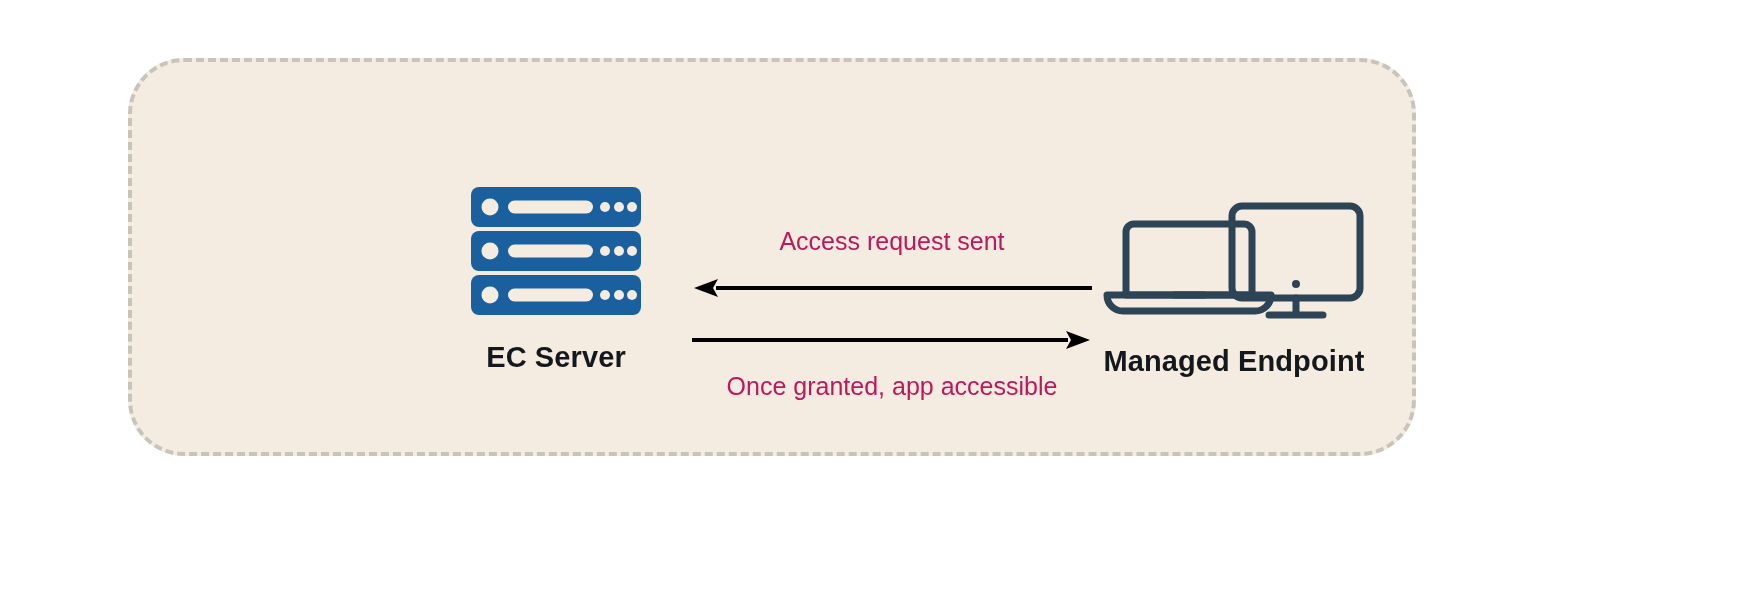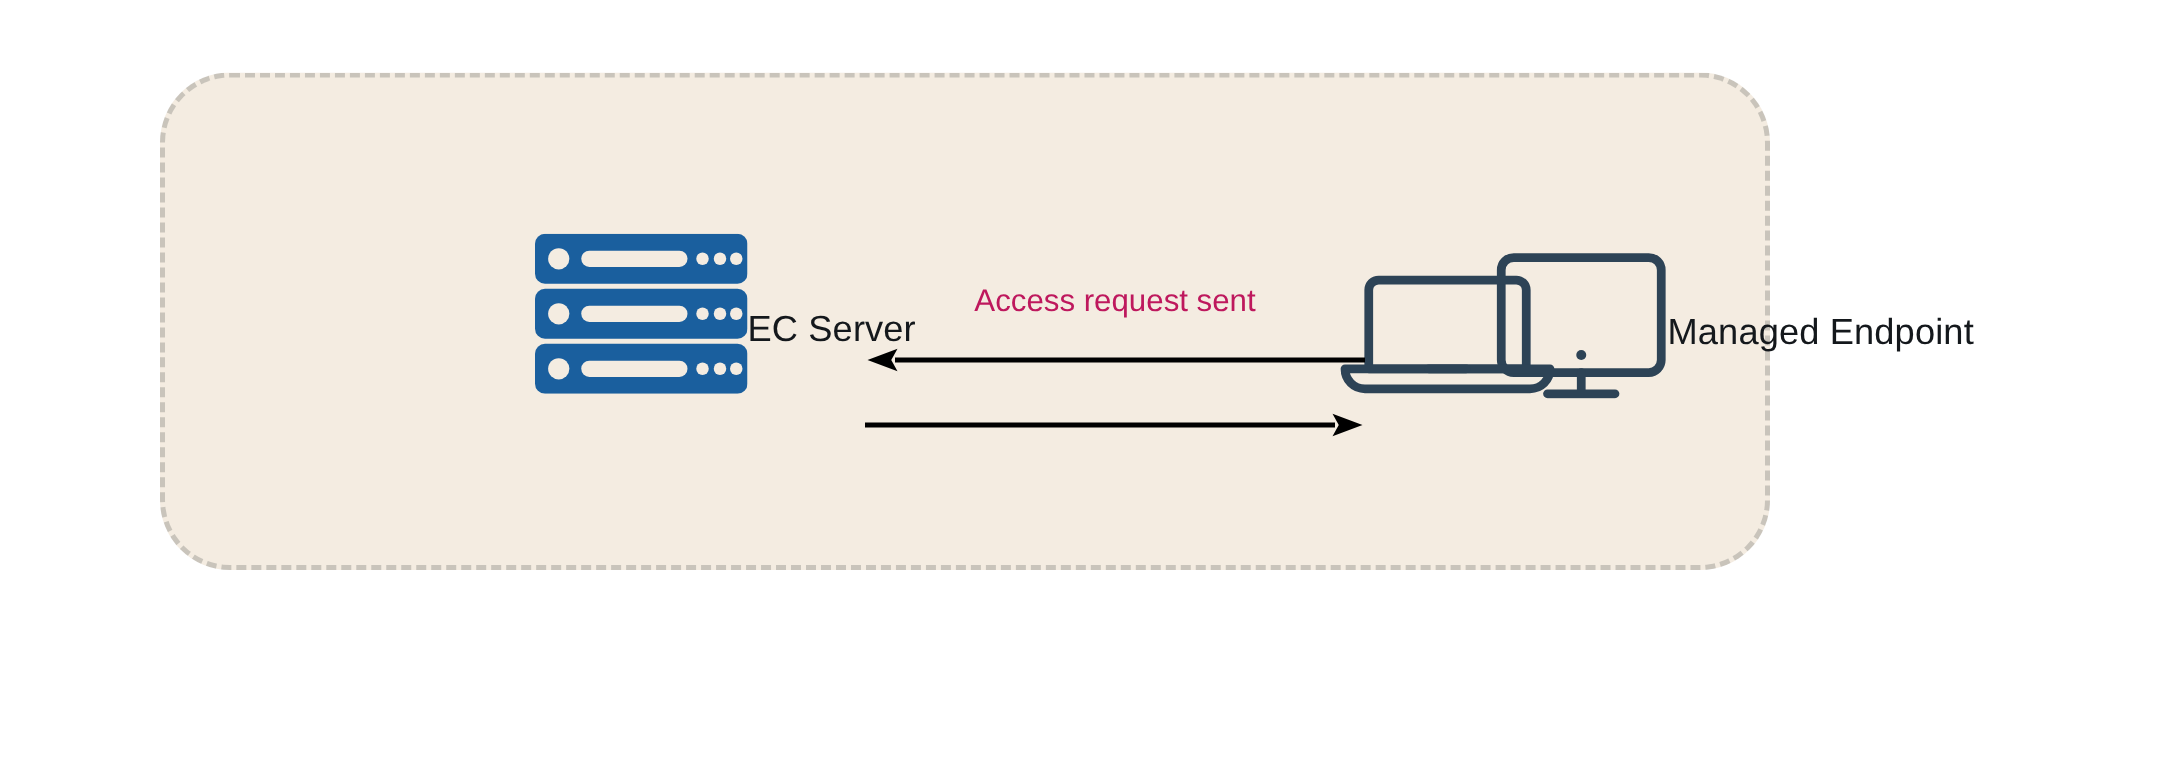--- a/index.html
+++ b/index.html
@@ -31,22 +31,23 @@
     box-sizing: border-box;
     background: #f4ece1;
     border: 4px dashed #c9c4bb;
     border-radius: 56px;
   }
 
   
   .node {
     position: absolute;
     display: flex;
-    flex-direction: row;
+    flex-direction: column;
     align-items: center;
+    font-weight: bold;
   }
 
   #node-ec-server {
     left: 296px;
     top: 125px;
     width: 256px;
   }
 
   #node-managed-endpoint {
     left: 940px;
@@ -182,16 +183,17 @@
       <svg class="arrow-svg" id="arrow-left-svg" width="400" height="26" viewBox="0 0 400 26" xmlns="http://www.w3.org/2000/svg">
         <line x1="400" y1="13" x2="24" y2="13" stroke="#000000" stroke-width="4"></line>
         <path d="M2,13 L26,4 L21,13 L26,22 Z" fill="#000000"></path>
       </svg>
 
       <svg class="arrow-svg" id="arrow-right-svg" width="400" height="26" viewBox="0 0 400 26" xmlns="http://www.w3.org/2000/svg">
         <line x1="0" y1="13" x2="376" y2="13" stroke="#000000" stroke-width="4"></line>
         <path d="M398,13 L374,4 L379,13 L374,22 Z" fill="#000000"></path>
       </svg>
 
+      <span class="arrow-label" id="label-once-granted">Once granted, app accessible</span>
     </div>
 
   </div>
 </div>
 
 </body></html>

